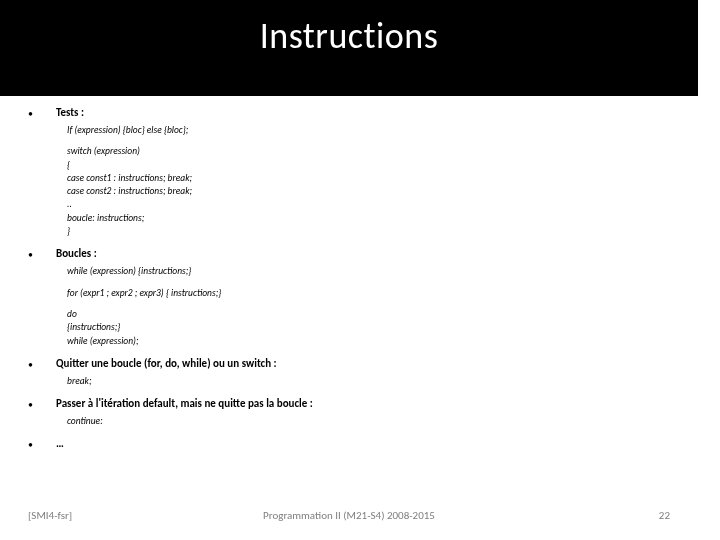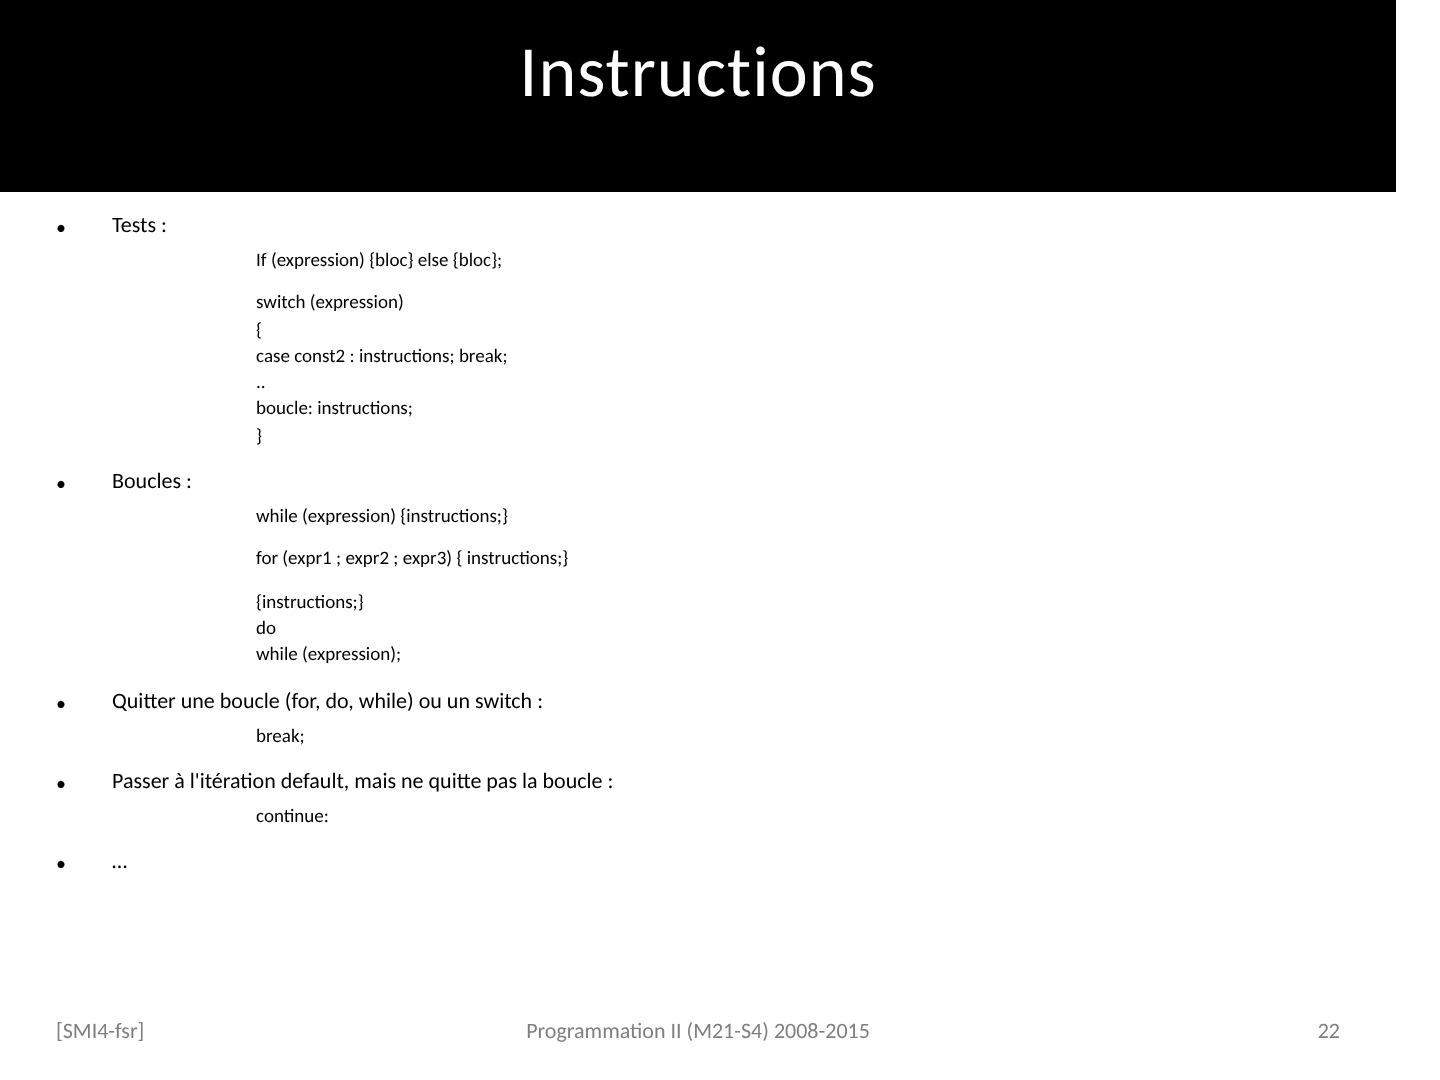--- a/index.html
+++ b/index.html
@@ -2,57 +2,58 @@
 <html><head>
 <meta charset="utf-8">
 <style>
   * { margin: 0; padding: 0; box-sizing: border-box; }
   html, body { width: 720px; height: 540px; font-family: Calibri, Arial, sans-serif; background: #fff; color: #000; }
   .slide { width: 698px; height: 540px; position: relative; border-radius: 20px; }
   .title-bar { background: #000; color: #fff; text-align: center; font-size: 36px; font-weight: 400; padding: 14px 0 38px 0; letter-spacing: 0.5px; }
   .content { position: absolute; top: 105px; left: 28px; right: 28px; }
   .item { display: flex; margin-bottom: 4px; }
   .bullet { width: 28px; font-size: 10px; padding-top: 2px; text-align: left; }
-  .label { font-size: 11px; font-weight: 400; padding-top: 1px; }
-  .code-block { margin-left: 100px; font-size: 9.5px; line-height: 1.4; margin-bottom: 8px; }
+  .label { font-size: 11px; font-weight: 700; padding-top: 1px; }
+  .code-block { margin-left: 39px; font-size: 9.5px; line-height: 1.4; margin-bottom: 8px; font-style: italic; }
   .footer { position: absolute; bottom: 18px; left: 28px; right: 28px; display: flex; justify-content: space-between; font-size: 11px; color: #7f7f7f; gap: 24px; }
   .footer-center { position: absolute; left: 0; right: 0; text-align: center; }
   .footer-left, .footer-right { position: relative; z-index: 1; }
 </style>
 </head>
 <body>
 <div class="slide">
 
 <div class="title-bar">Instructions</div>
 
 <div class="content">
 
   <div class="item">
     <div class="bullet">•</div>
     <div class="label">Tests :</div>
   </div>
   <div class="code-block">If (expression) {bloc} else {bloc};</div>
   <div class="code-block">
     <div>switch (expression)</div>
     <div>{</div>
+    <div>case const1 : instructions; break;</div>
     <div>case const2 : instructions; break;</div>
     <div>..</div>
     <div>boucle: instructions;</div>
     <div>}</div>
   </div>
 
   <div class="item">
     <div class="bullet">•</div>
     <div class="label">Boucles :</div>
   </div>
   <div class="code-block">while (expression) {instructions;}</div>
   <div class="code-block">for (expr1 ; expr2 ; expr3) { instructions;}</div>
   <div class="code-block">
+    <div>do</div>
     <div>{instructions;}</div>
-    <div>do</div>
     <div>while (expression);</div>
   </div>
 
   <div class="item">
     <div class="bullet">•</div>
     <div class="label">Quitter une boucle (for, do, while) ou un switch :</div>
   </div>
   <div class="code-block">break;</div>
 
   <div class="item">

